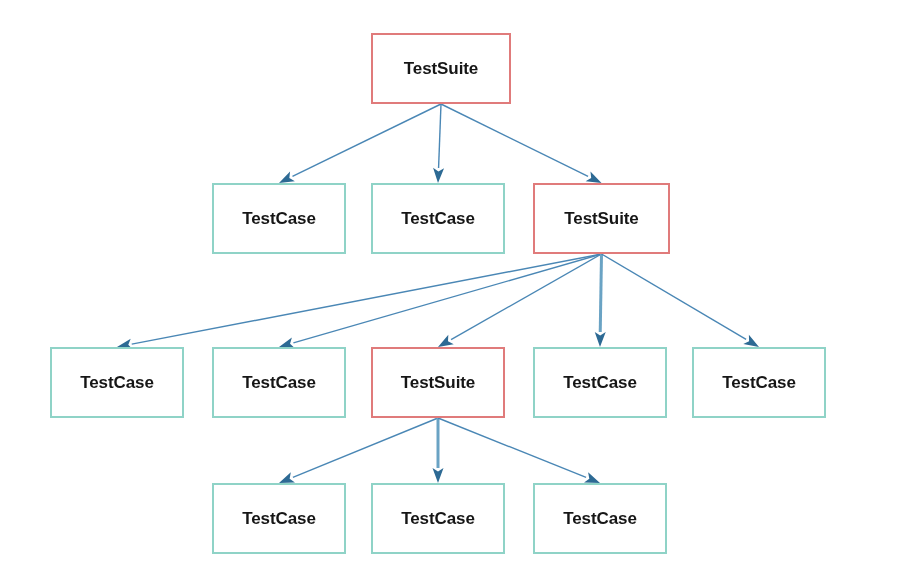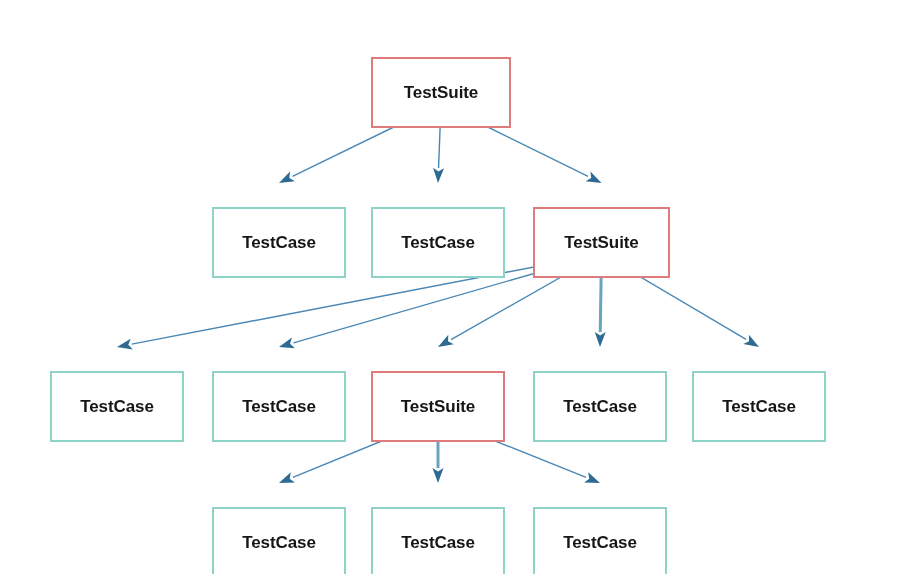--- a/index.html
+++ b/index.html
@@ -27,21 +27,20 @@
   }
   .node {
     position: absolute;
     box-sizing: border-box;
     background: #ffffff;
     border: 2px solid #8fd3c7;
     display: flex;
     align-items: center;
     justify-content: center;
     z-index: 2;
-    margin-top: 24px;
   }
   .node.suite {
     border-color: #e07b7b;
   }
   .node-label {
     font-family: "Liberation Sans", sans-serif;
     font-size: 17px;
     font-weight: 600;
     color: #161616;
     letter-spacing: -0.1px;

